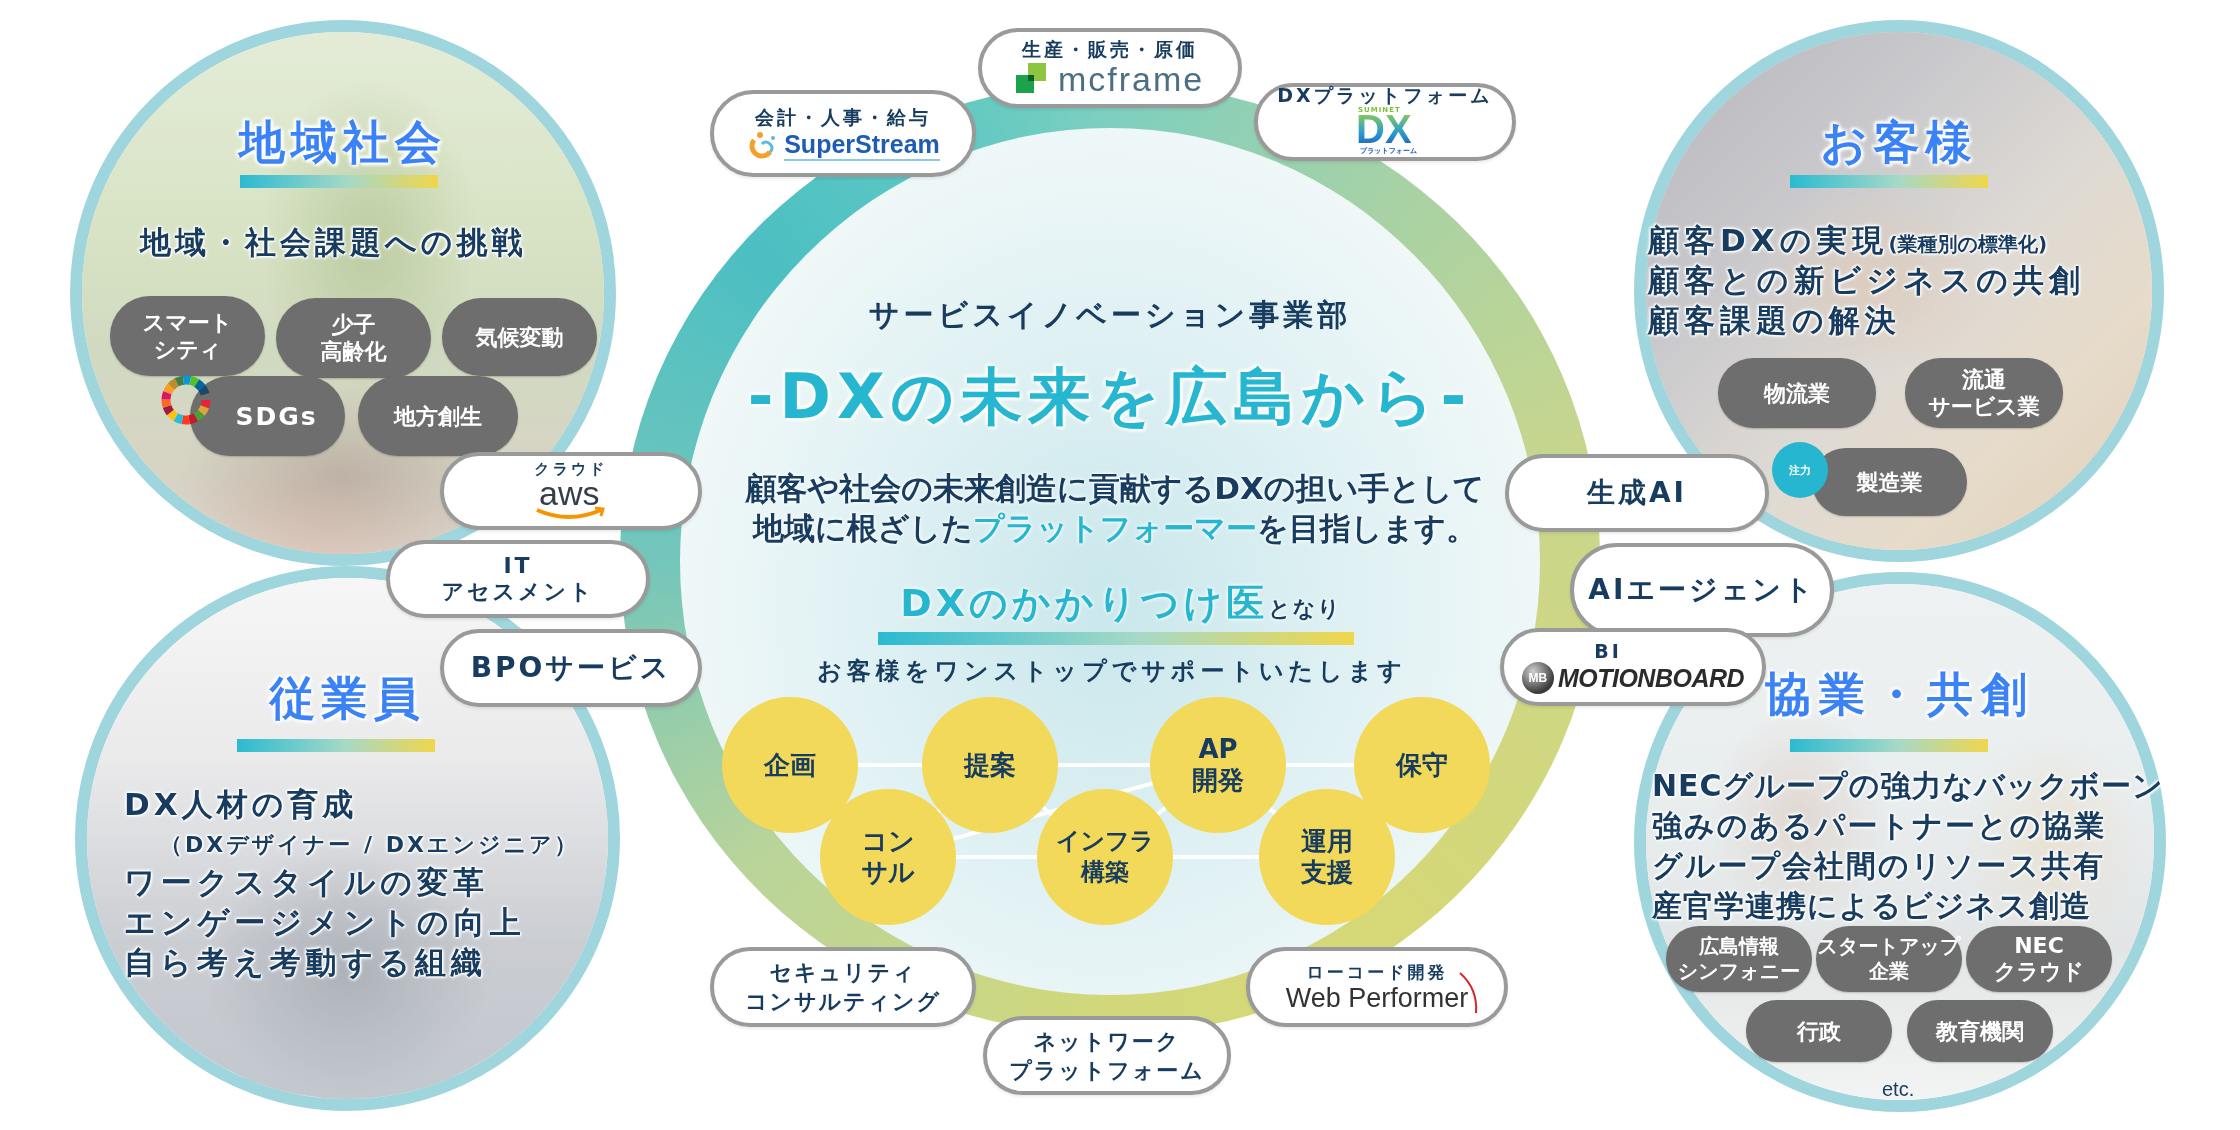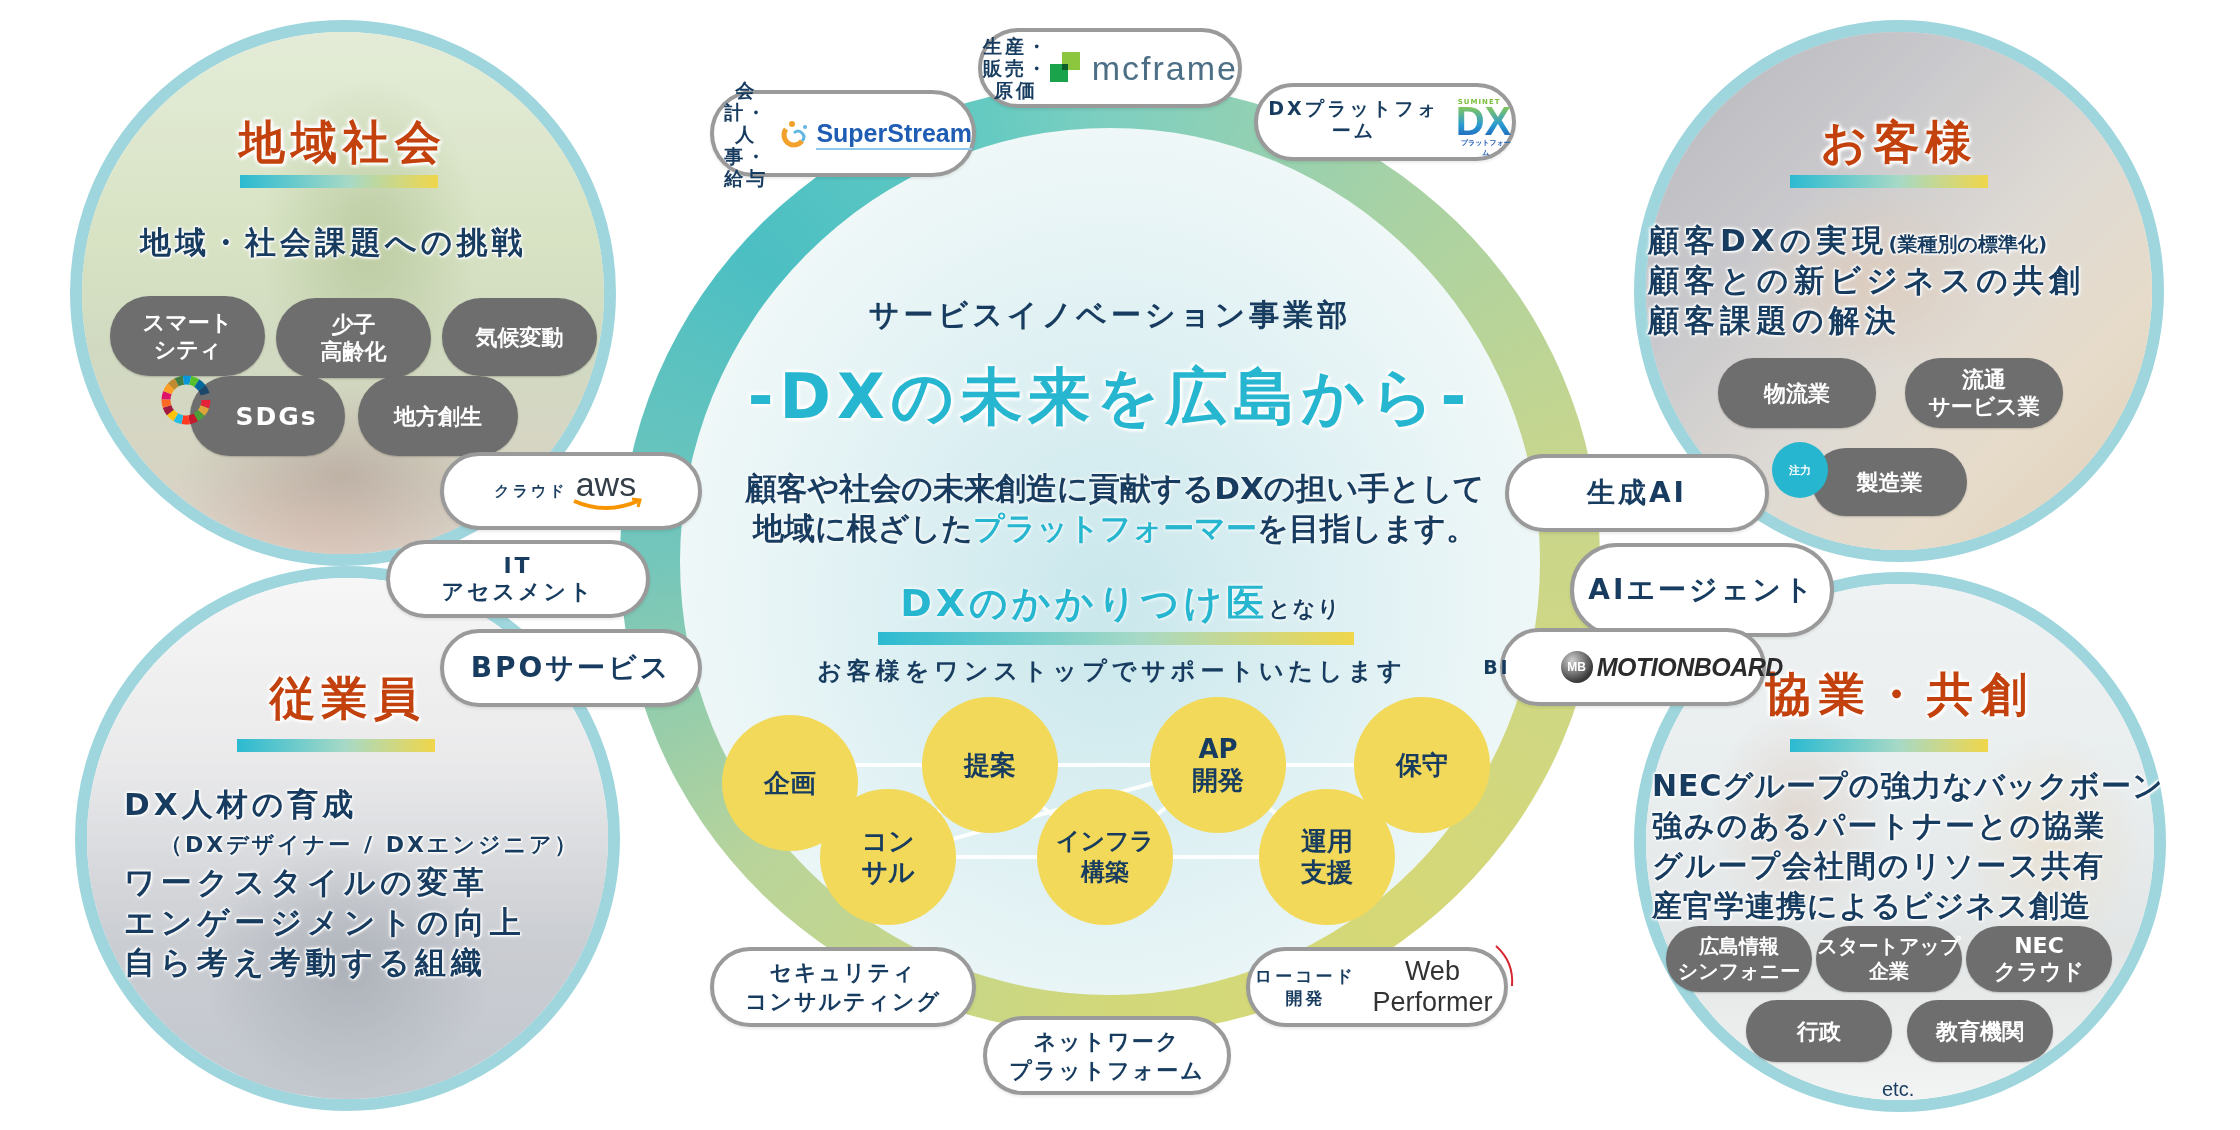--- a/index.html
+++ b/index.html
@@ -5,36 +5,36 @@
   html, body { margin:0; padding:0; }
   body { width:2240px; height:1130px; position:relative; overflow:hidden; background:#ffffff;
          font-family:"DejaVu Sans","Liberation Sans",sans-serif; color:#16375a; }
   .abs { position:absolute; }
   
   .stake { position:absolute; border-radius:50%; overflow:hidden; box-sizing:border-box;
            border:12px solid #9fd6dd; }
   .stake .bg { position:absolute; inset:0; }
   .stake .veil { position:absolute; inset:0; background:rgba(255,255,255,0.35); }
   .stake-title { position:absolute; left:0; right:0; text-align:center; font-weight:bold; font-size:46px;
-                 color:#c2410c; letter-spacing:6px;
+                 color:#3b82f6; letter-spacing:6px;
                  text-shadow: 0 0 4px #fff, 0 0 4px #fff, 0 0 6px #fff, 2px 2px 3px #fff, -2px -2px 3px #fff; }
   .grad-bar { position:absolute; height:12px; background:linear-gradient(90deg,#2bbad1,#a7d9c6 55%,#f0d64a); }
   .stake-line { position:absolute; font-weight:bold; color:#173c5f; white-space:nowrap;
                 text-shadow: 0 0 3px #fff, 0 0 3px #fff, 0 0 5px #fff, 1px 1px 2px #fff, -1px -1px 2px #fff; }
   .tag { position:absolute; background:#6e6e6e; color:#fff; border-radius:40px; display:flex; align-items:center;
          justify-content:center; text-align:center; font-weight:bold; font-size:22px; line-height:27px;
          box-shadow:0 1px 2px rgba(0,0,0,0.2); white-space:pre-line; }
   
   .ring { position:absolute; border-radius:50%;
           background:conic-gradient(from 0deg, #7ecfc0 0deg, #a9d2a4 40deg, #c9d68c 80deg, #d6d877 140deg, #d2d87a 180deg, #b9d49a 230deg, #74c6bb 270deg, #4cbfc3 310deg, #5fc9c2 340deg, #7ecfc0 360deg); }
   .ring-inner { position:absolute; border-radius:50%;
           background:radial-gradient(ellipse at 50% 55%, #c9e7ec 0%, #e2f2f4 45%, #f1f8f8 75%, #ffffff 100%); }
   
   .pill { position:absolute; background:#fff; border:4px solid #9a9a9a; border-radius:60px; box-sizing:border-box;
-          display:flex; align-items:center; justify-content:center; text-align:center;
+          display:flex; flex-direction:column; align-items:center; justify-content:center; text-align:center;
           font-weight:bold; color:#173c5f; box-shadow: 0 2px 3px rgba(0,0,0,0.08); }
   .pill .cap { font-size:19px; letter-spacing:3px; line-height:22px; }
   .pill .main { font-size:28px; letter-spacing:3px; line-height:28px; white-space:pre-line; }
   
   .c-text { position:absolute; left:0; width:2240px; text-align:center; font-weight:bold; white-space:nowrap; }
   .node { position:absolute; width:136px; height:136px; border-radius:50%; background:#f2d95a;
           display:flex; align-items:center; justify-content:center; text-align:center; font-weight:bold;
           font-size:26px; line-height:31px; color:#173c5f; white-space:pre-line; }
   .badge { position:absolute; border-radius:50%; background:#27b6cf; color:#fff; font-weight:bold; font-size:11px;
            display:flex; align-items:center; justify-content:center; }
@@ -68,21 +68,21 @@
     <line x1="888" y1="857" x2="1105" y2="857"></line>
     <line x1="1105" y1="857" x2="1327" y2="857"></line>
     <line x1="888" y1="857" x2="1218" y2="765"></line>
     <line x1="990" y1="765" x2="1105" y2="857"></line>
     <line x1="1105" y1="857" x2="1218" y2="765"></line>
     <line x1="1218" y1="765" x2="1327" y2="857"></line>
     <line x1="1327" y1="857" x2="1422" y2="765"></line>
   </g>
 </svg>
 
-<div class="node" style="left:722px; top:715px;text-align:right;">企画</div>
+<div class="node" style="left:722px; top:697px;text-align:right;">企画</div>
 <div class="node" style="left:922px; top:697px;">提案</div>
 <div class="node" style="left:1150px; top:697px;">AP
 開発</div>
 <div class="node" style="left:1354px; top:697px;">保守</div>
 <div class="node" style="left:820px; top:789px;">コン
 サル</div>
 <div class="node" style="left:1037px; top:789px; font-size:24px;">インフラ
 構築</div>
 <div class="node" style="left:1259px; top:789px;">運用
 支援</div>

